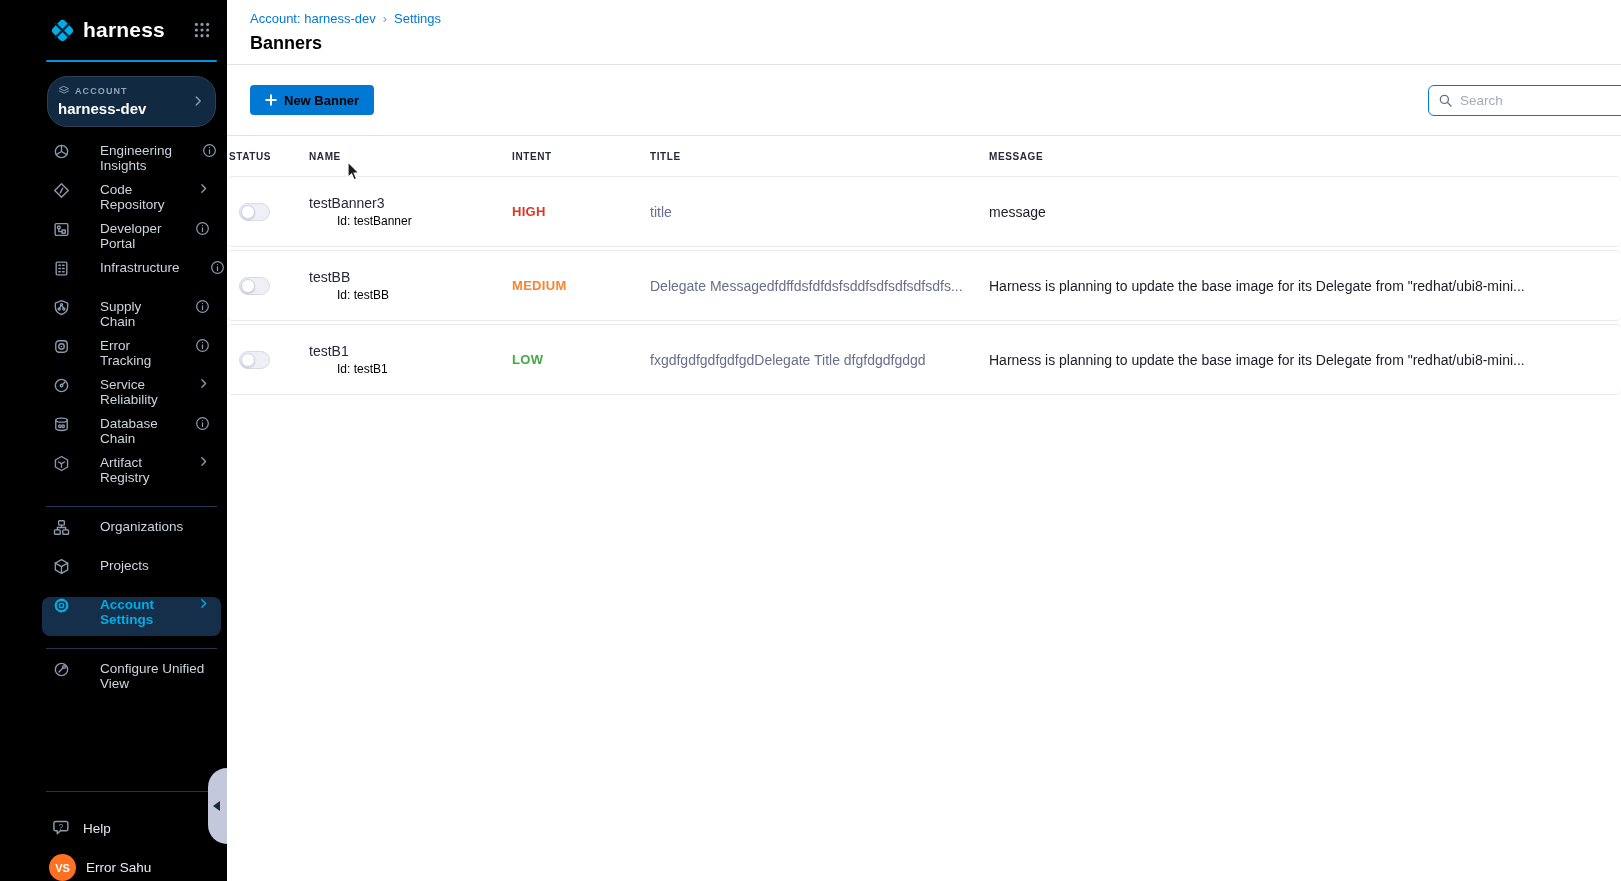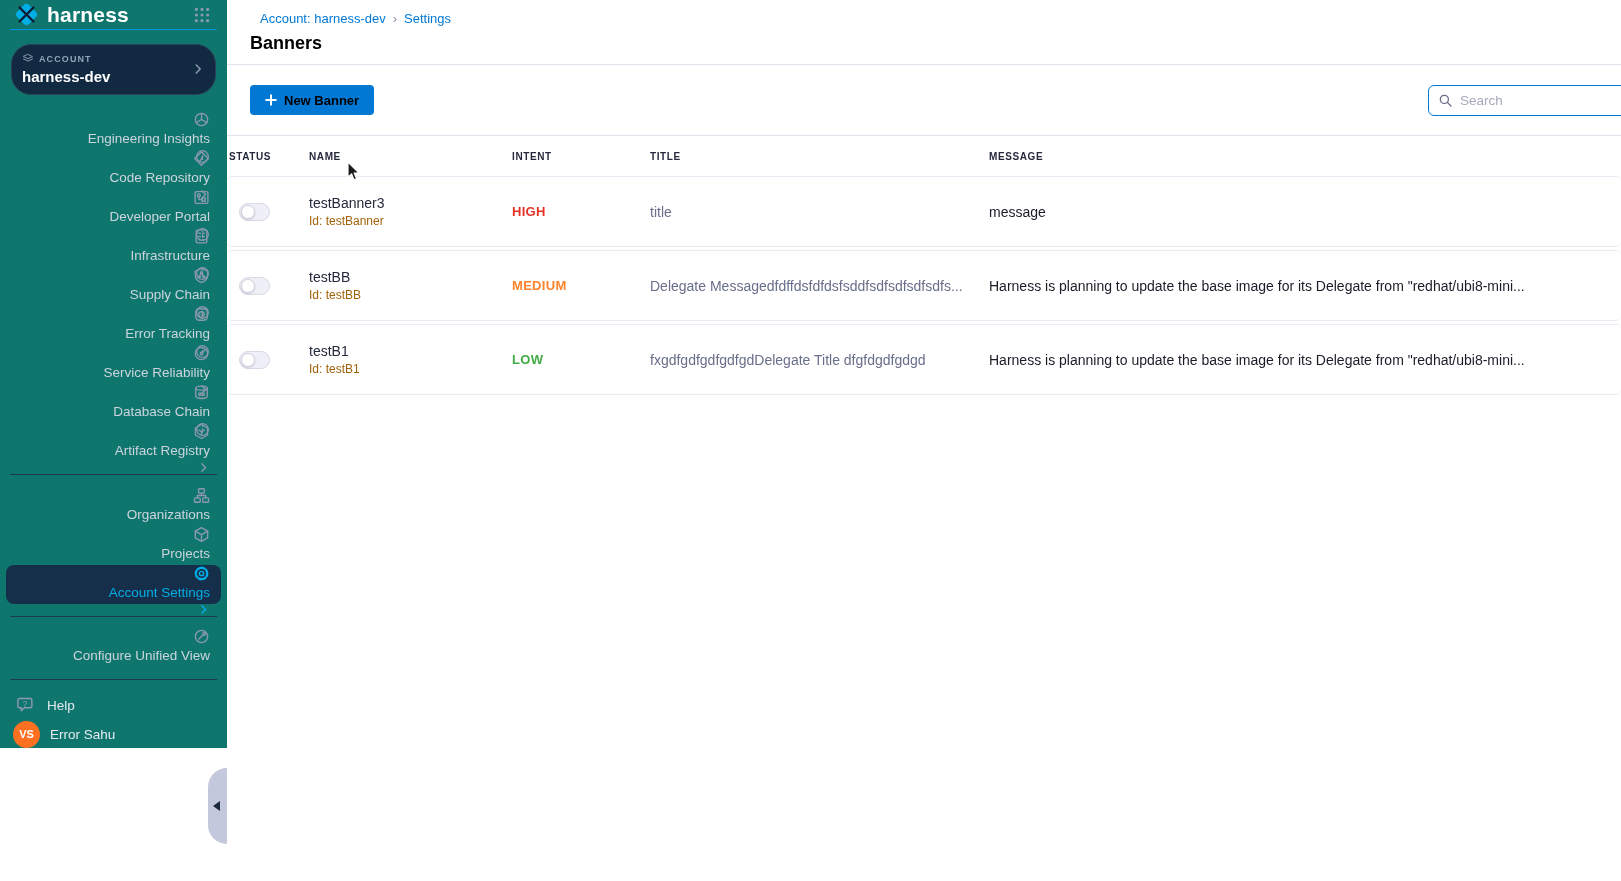--- a/index.html
+++ b/index.html
@@ -1,67 +1,67 @@
 <!DOCTYPE html>
 <html><head>
 <meta charset="utf-8">
 <style>
   * { box-sizing: border-box; margin: 0; padding: 0; }
   html,body { width:1621px; height:881px; overflow:hidden; }
   body { font-family:"Liberation Sans", sans-serif; background:#ffffff; position:relative; color:#1c1c28; }
 
   
-  .sidebar { position:absolute; left:0; top:0; width:227px; height:748px; background:#0f766e; display:flex; flex-direction:column; z-index:5; }
+  .sidebar { position:absolute; left:0; top:0; width:227px; height:881px; background:#000000; display:flex; flex-direction:column; z-index:5;padding-left:36px; }
   .sb-header { height:60px; display:flex; align-items:center; padding:0 16px 0 13px; }
   .brand { display:flex; align-items:center; gap:7px; cursor:pointer; }
   .brand-name { color:#ffffff; font-size:21px; font-weight:700; letter-spacing:.2px; }
   .sb-header .spacer { flex:1; }
   .sb-underline { height:2px; background:#0092e4; margin:0 10px; border-radius:1px; }
   .account-card { margin:14px 11px 6px; background:#112941; border:1px solid #2b4158; border-radius:20px; padding:8px 10px 9px; display:flex; align-items:center; cursor:pointer; }
   .account-card .col { flex:1; min-width:0; }
   .account-label { display:flex; align-items:center; gap:5px; color:#93a4b6; font-size:9px; font-weight:700; letter-spacing:1.1px; }
   .account-name { color:#ffffff; font-size:15px; font-weight:600; margin-top:3px; }
   .nav { padding:10px 6px 0; }
-  .nav-item { height:39px; display:flex; align-items:flex-end; gap:3px; padding:0 11px; color:#ccd4dd; font-size:13.5px; border-radius:8px; cursor:pointer;flex-direction:column; }
+  .nav-item { height:39px; display:flex; align-items:flex-start; gap:30px; padding:0 11px; color:#ccd4dd; font-size:13.5px; border-radius:8px; cursor:pointer; }
   .nav-item .trail { margin-left:auto; display:flex; align-items:center; }
-  .nav-item.active { background:#152f4b; color:#00ade4; font-weight:400; }
+  .nav-item.active { background:#152f4b; color:#00ade4; font-weight:700; }
   .sb-divider { height:1px; background:#223850; margin:12px 10px; }
   .sb-spacer { flex:1; }
   .icon { display:inline-flex; align-items:center; justify-content:center; flex:0 0 auto; }
   .nicon { stroke:#8b99ad; fill:none; stroke-width:1.3; stroke-linecap:round; stroke-linejoin:round; }
   .nicon-cyan { stroke:#00ade4; fill:none; stroke-linecap:round; }
   .help-row { display:flex; align-items:center; gap:12px; padding:0 17px; height:40px; color:#e3e8ef; font-size:13.5px; cursor:pointer; }
   .user-row { display:flex; align-items:center; gap:10px; padding:6px 13px 0; cursor:pointer; }
   .avatar { width:27px; height:27px; border-radius:50%; background:#ff7020; color:#fff; font-size:11px; font-weight:700; display:flex; align-items:center; justify-content:center; }
   .user-name { color:#e6eaf0; font-size:13.5px; }
   .collapse-handle { position:absolute; right:0; top:768px; width:19px; height:76px; background:#c3c8dc; border-radius:38px 0 0 38px; display:flex; align-items:center; justify-content:center; cursor:pointer; }
   .collapse-handle .tri { width:0; height:0; border-top:5px solid transparent; border-bottom:5px solid transparent; border-right:7px solid #1b2a3d; margin-right:3px; }
 
   
   .main { position:absolute; left:227px; top:0; right:0; bottom:0; background:#ffffff; }
-  .breadcrumb { padding:11px 0 0 33px; font-size:13px; display:flex; gap:7px; align-items:center; }
+  .breadcrumb { padding:11px 0 0 23px; font-size:13px; display:flex; gap:7px; align-items:center; }
   .crumb { color:#0278d5; cursor:pointer; text-decoration:none; }
   .crumb-sep { color:#8f93a8; font-size:13px; }
   .page-title { padding:7px 0 10px 23px; font-size:18px; font-weight:700; color:#000000; }
   .hdivider { height:1px; background:#e1e2ec; }
   .toolbar { height:71px; display:flex; align-items:center; padding:0 23px; position:relative; border-bottom:1px solid #e1e2ec; }
   .btn-new { height:30px; background:#0278d5; border:none; color:#000000; border-radius:4px; font-size:13px; font-weight:700; font-family:inherit; display:inline-flex; align-items:center; gap:7px; padding:0 15px; cursor:pointer; }
   .search-wrap { position:absolute; left:1201px; top:20px; width:210px; height:31px; border:1px solid #0278d5; border-radius:6px; background:#fff; display:flex; align-items:center; gap:7px; padding:0 9px; }
   .search-wrap input { border:none; outline:none; flex:1; min-width:0; font-size:13.5px; font-family:inherit; color:#1c1c28; background:transparent; }
   .search-wrap input::placeholder { color:#a7a9bc; }
 
   .tgrid { display:grid; grid-template-columns:80px 203px 138px 339px 1fr; padding-left:2px; align-items:center; }
   .thead { height:40px; }
   .th { font-size:10px; font-weight:700; letter-spacing:.6px; color:#25293c; }
   .tbody { padding:0; }
   .trow { height:71px; background:#ffffff; border-top:1px solid #e9eaf3; border-bottom:1px solid #e9eaf3; border-radius:5px; margin-bottom:3px; cursor:pointer; }
   .toggle { width:31px; height:18px; border-radius:10px; background:#eff0f7; border:1px solid #d8dae6; position:relative; margin-left:10px; cursor:pointer; }
   .toggle .knob { position:absolute; left:1px; top:1px; width:14px; height:14px; border-radius:50%; background:#ffffff; border:1px solid #d0d2e0; box-shadow:0 1px 2px rgba(40,41,61,.18); }
   .cell-name .nm { font-size:14px; font-weight:500; color:#25293c; }
-  .cell-name .id { font-size:12px; color:#a16207; margin-top:3px; }
+  .cell-name .id { font-size:12px; color:#000000; margin-top:3px;margin-left:28px; }
   .cell-intent { font-size:13px; font-weight:700; letter-spacing:.3px; }
   .cell-title { font-size:14px; color:#696e8a; white-space:nowrap; overflow:hidden; padding-right:10px; }
   .cell-msg { font-size:14px; color:#1c1c28; white-space:nowrap; overflow:hidden; padding-right:14px; }
 
   .cursor { position:absolute; left:347px; top:161px; z-index:20; pointer-events:none; }
 </style>
 </head>
 <body>
 
 <div class="sidebar">

